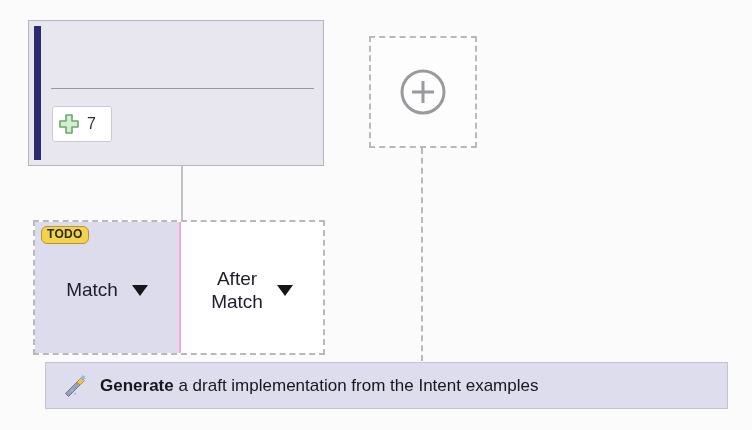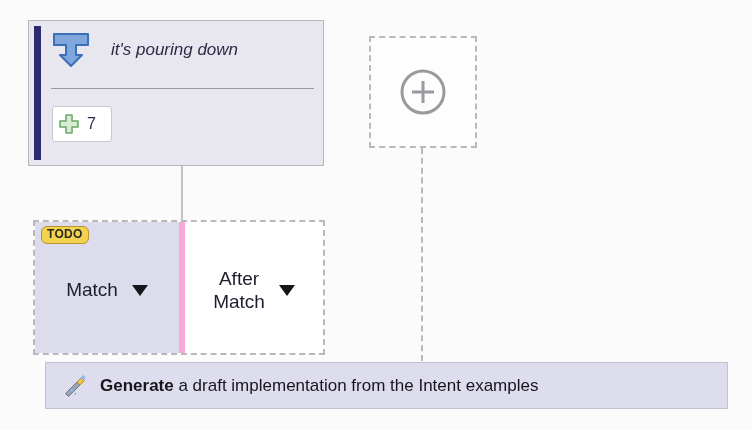--- a/index.html
+++ b/index.html
@@ -151,21 +151,21 @@
     flex: 0 0 auto;
     background: #dddcec;
     display: flex;
     align-items: center;
     justify-content: center;
   }
   .after-cell {
     position: relative;
     flex: 1 1 auto;
     background: #ffffff;
-    border-left: 6px solid #f9a8d4;
+    border-left: 2px solid #f9a8d4;
     display: flex;
     align-items: center;
     justify-content: center;
   }
   .todo-badge {
     position: absolute;
     left: 6px;
     top: 4px;
     background: #f2d24f;
     border: 1px solid #b9952a;
@@ -232,28 +232,20 @@
 <body>
 
 <div class="canvas">
 
   <div class="conn-solid"></div>
   <div class="conn-dashed"></div>
 
   <div class="intent-card">
     <div class="intent-accent"></div>
     <div class="intent-body">
-      <div class="intent-header">
-        <span class="intent-icon">
-          <svg viewBox="0 0 40 38" width="40" height="38" xmlns="http://www.w3.org/2000/svg">
-            <path d="M3 3 H37 V14 H25 V24 H31 L20 35 L9 24 H15 V14 H3 Z" fill="#7fa7dd" stroke="#3c6fb5" stroke-width="2" stroke-linejoin="round"></path>
-          </svg>
-        </span>
-        <span class="intent-title">it's pouring down</span>
-      </div>
       <div class="intent-sep"></div>
       <div class="example-chip">
         <span class="plus-green">
           <svg viewBox="0 0 22 22" width="22" height="22" xmlns="http://www.w3.org/2000/svg">
             <path d="M8 2 H14 V8 H20 V14 H14 V20 H8 V14 H2 V8 H8 Z" fill="#d8ecd4" stroke="#6aa86a" stroke-width="1.6" stroke-linejoin="round"></path>
           </svg>
         </span>
         <span class="chip-count">7</span>
       </div>
     </div>

